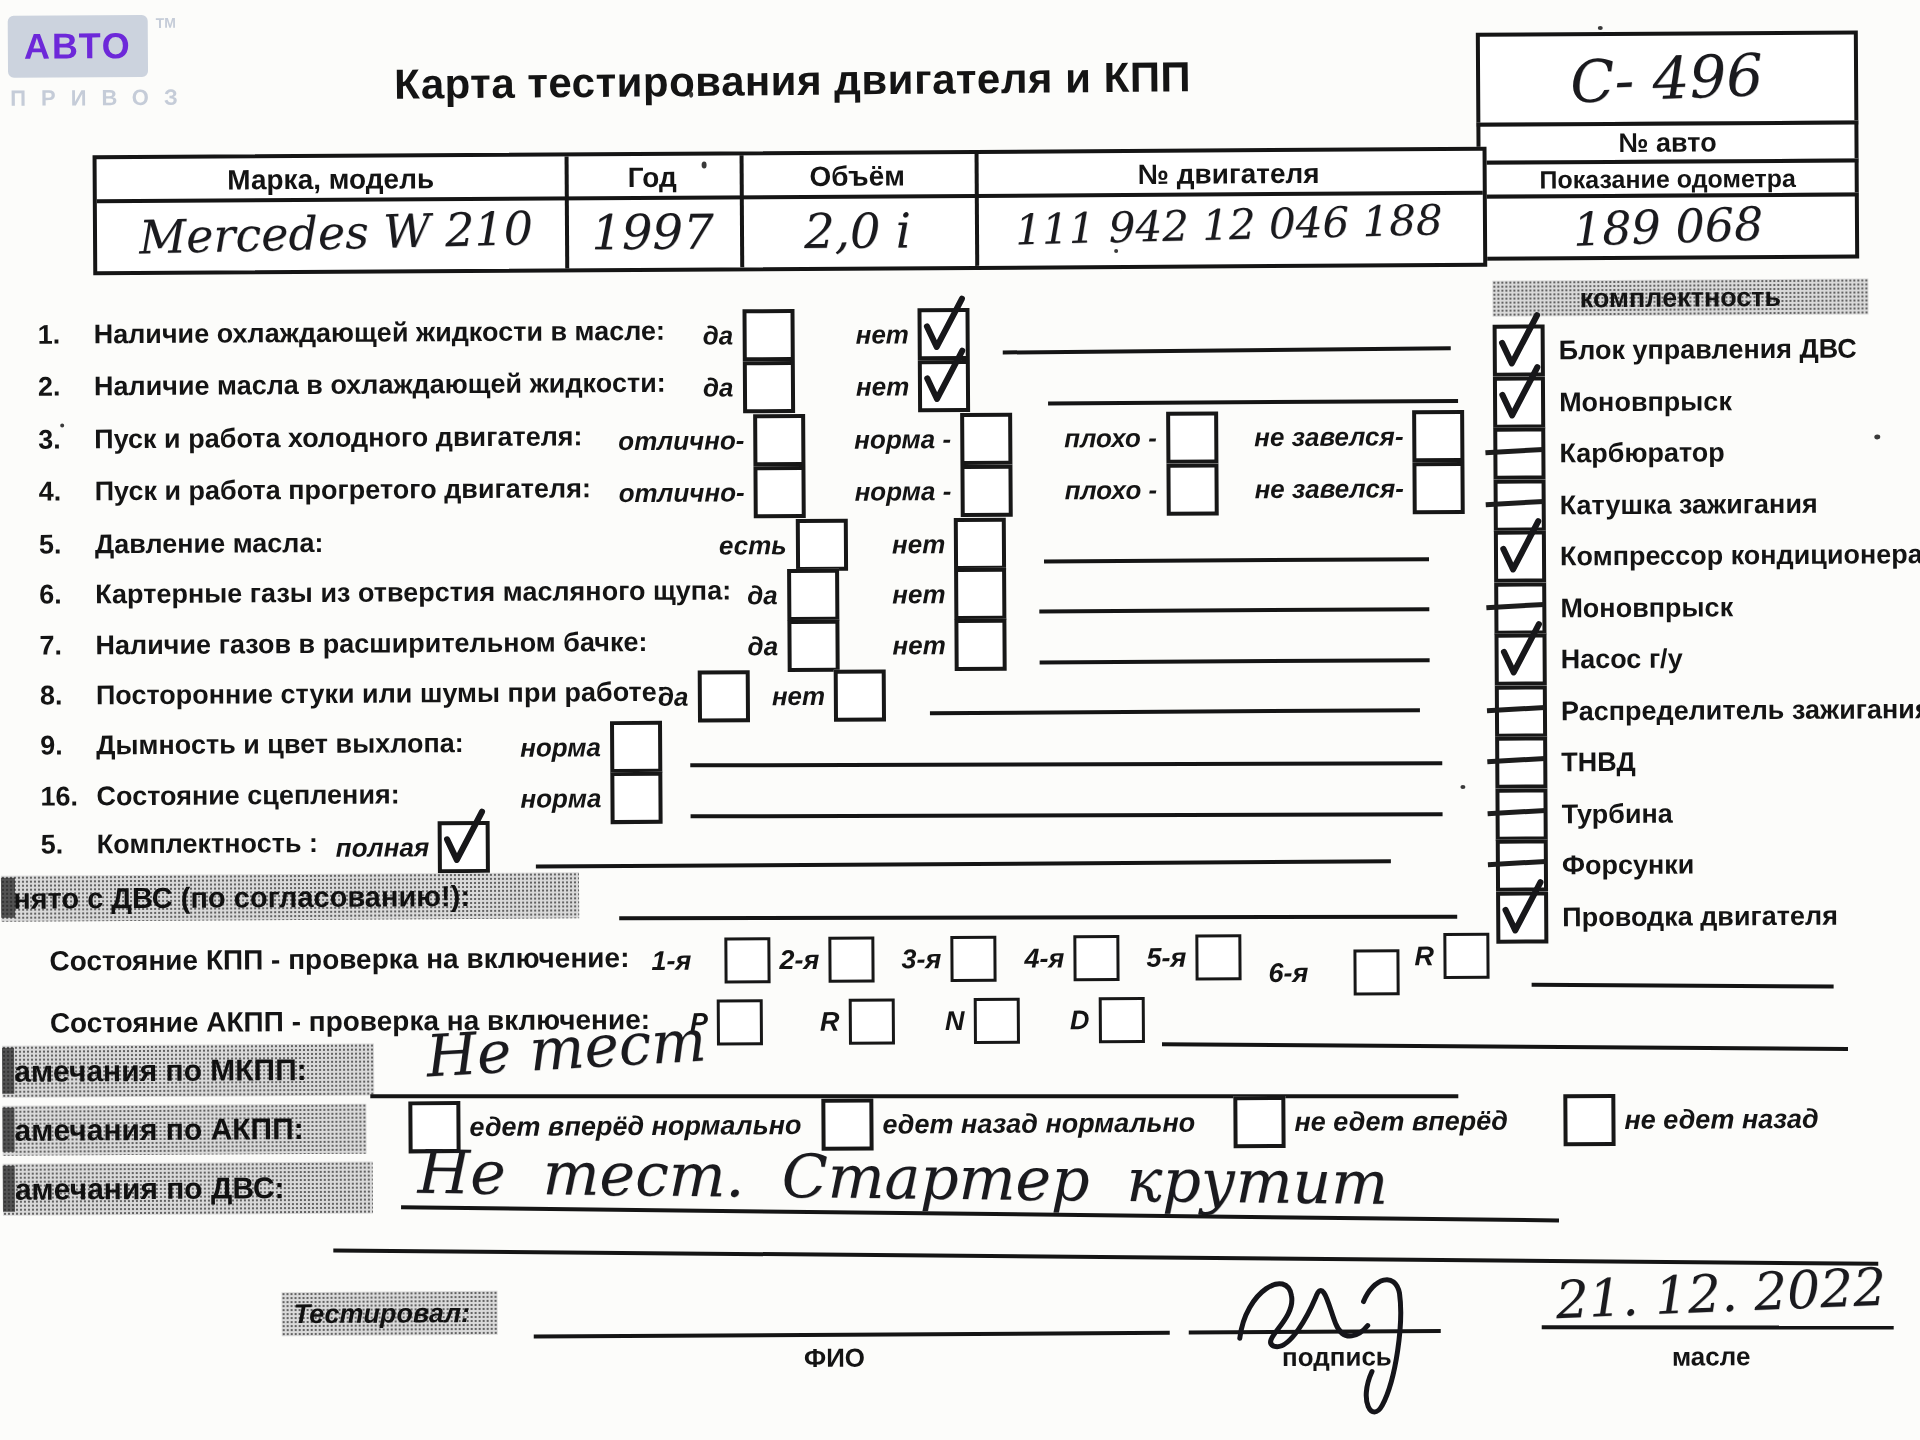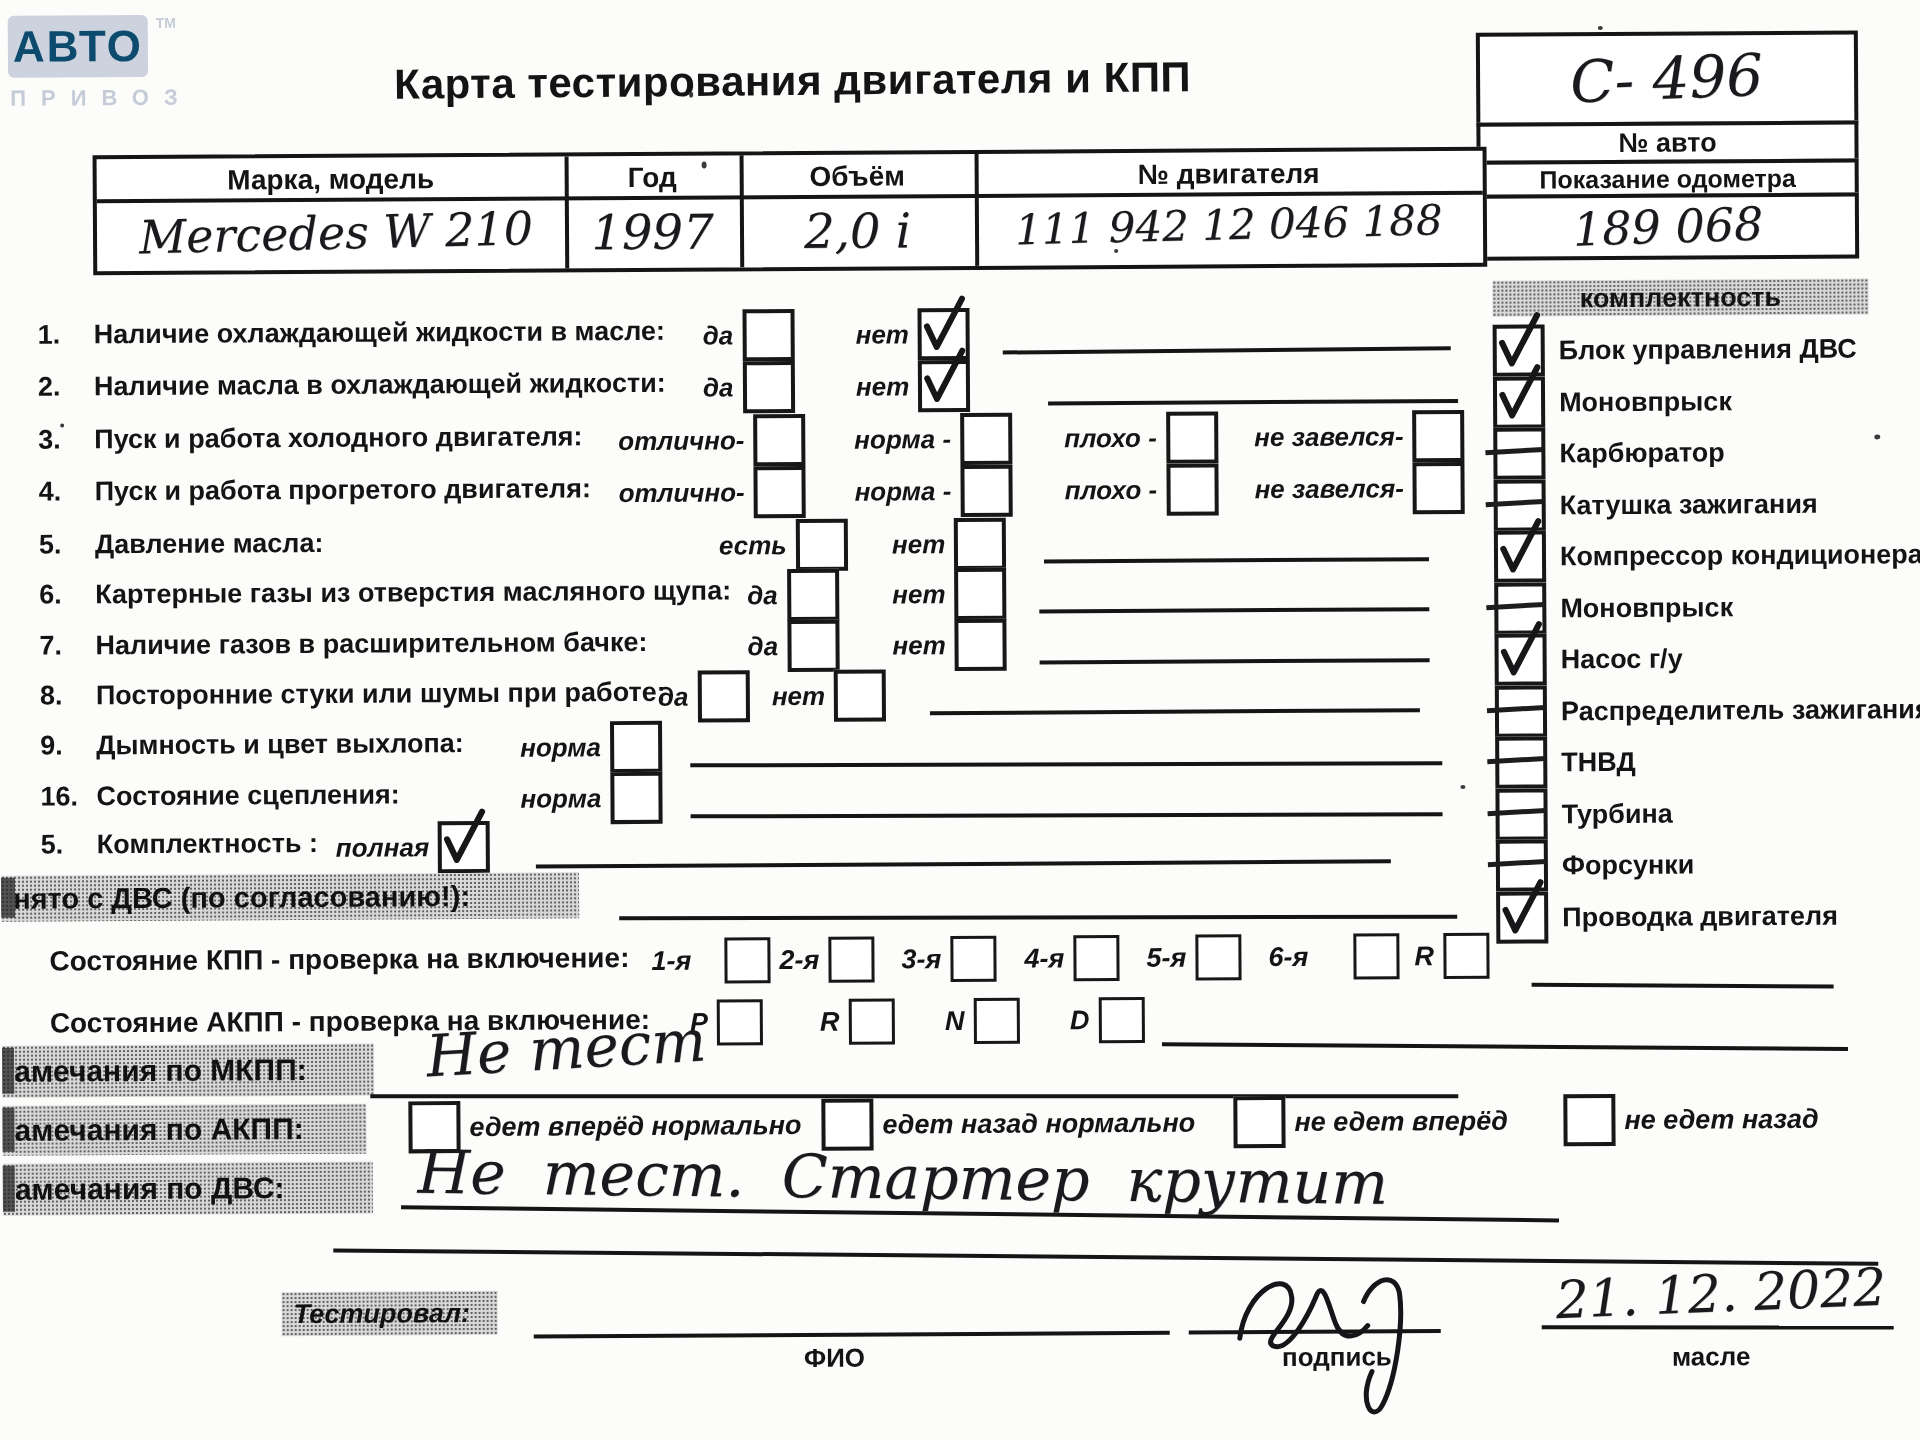--- a/index.html
+++ b/index.html
@@ -2,21 +2,21 @@
 <html><head>
 <meta charset="utf-8">
 <style>
   html,body{margin:0;padding:0;background:#fbfbf9;}
   .page{position:relative;width:1920px;height:1440px;background:#fcfcfa;overflow:hidden;
         font-family:"Liberation Sans",sans-serif;color:#141414;}
   .sheet{position:absolute;inset:0;transform:rotate(-0.35deg);}
   
   .wm-box{position:absolute;left:12px;top:10px;width:140px;height:62px;background:#ccd3de;border-radius:6px;
           display:flex;align-items:center;justify-content:center;}
-  .wm-brand{color:#0c4a6e;font-weight:bold;font-size:44px;letter-spacing:2px;}
+  .wm-brand{color:#6d28d9;font-weight:bold;font-size:36px;letter-spacing:2px;}
   .wm-tm{position:absolute;left:160px;top:10px;color:#c5ccd8;font-size:14px;font-weight:bold;}
   .wm-sub{position:absolute;left:14px;top:80px;color:#c5ccd8;font-size:22px;font-weight:bold;letter-spacing:15px;}
   
   .title{position:absolute;left:398px;top:56px;font-size:42px;font-weight:bold;letter-spacing:.5px;transform:rotate(-0.2deg);}
   
   .halftone{background-color:#d9d9d9;background-image:radial-gradient(circle,#626262 1.1px,rgba(0,0,0,0) 1.45px);background-size:4px 4px;}
   
   .carbox{position:absolute;left:1480px;top:40px;width:382px;}
   .cb-cell{border:4px solid #151515;margin-top:-4px;display:flex;align-items:center;justify-content:center;background:#fff;}
   .cb-code{height:86px;}
@@ -358,21 +358,21 @@
           <span class="cbox sm"></span>
         </span>
     <span class="aopt" style="left:1023px;top:4px;">
           <i>4-я</i>
           <span class="cbox sm"></span>
         </span>
     <span class="aopt" style="left:1145px;top:4px;">
           <i>5-я</i>
           <span class="cbox sm"></span>
         </span>
-    <span class="aopt" style="left:1267px;top:4px;gap:45px;">
+    <span class="aopt" style="left:1267px;top:20px;gap:45px;">
           <i>6-я</i>
           <span class="cbox sm"></span>
         </span>
     <span class="aopt" style="left:1413px;top:4px;">
           <i>R</i>
           <span class="cbox sm"></span>
         </span>
     <span class="hline" style="left:1530px;top:56px;width:302px;transform:rotate(0.7deg);"></span>
   </div>
 

